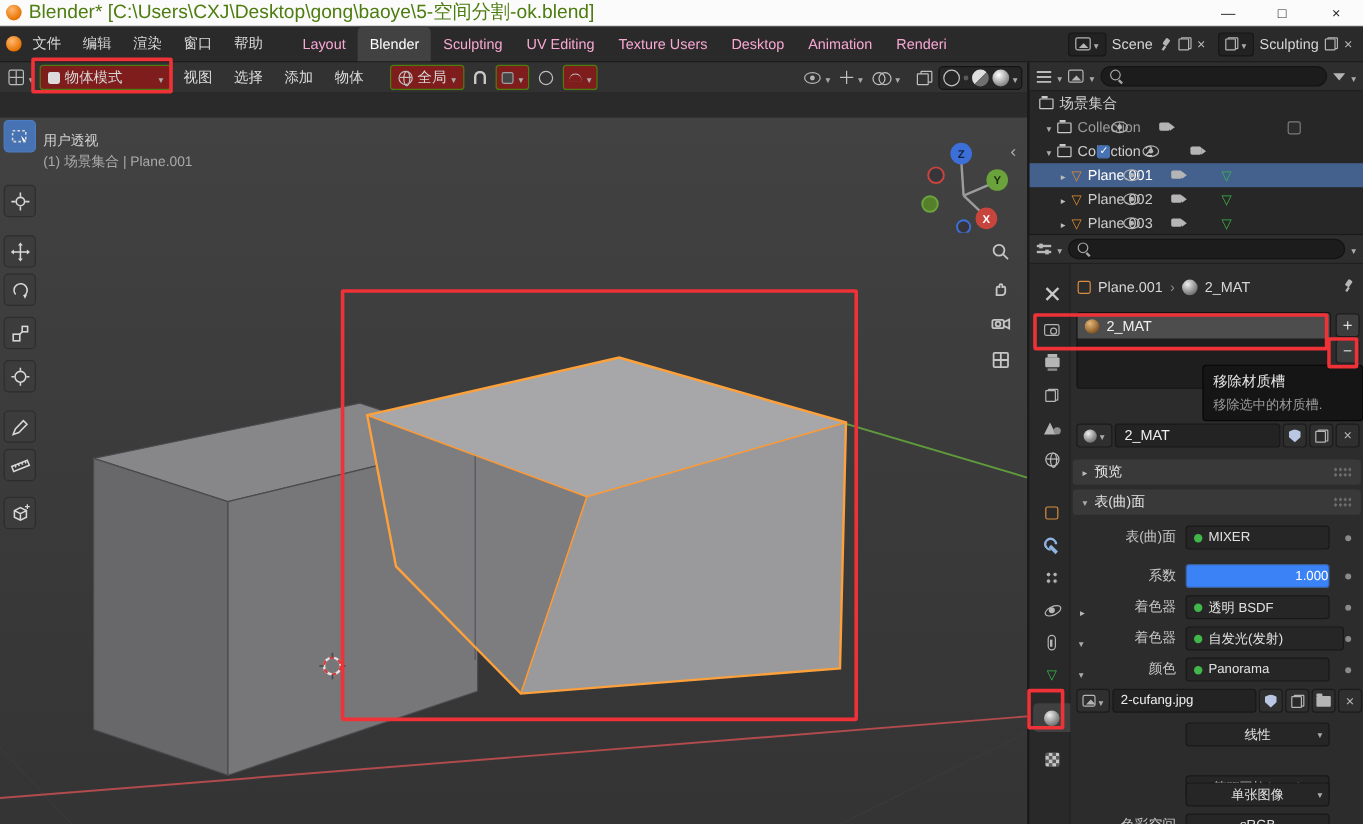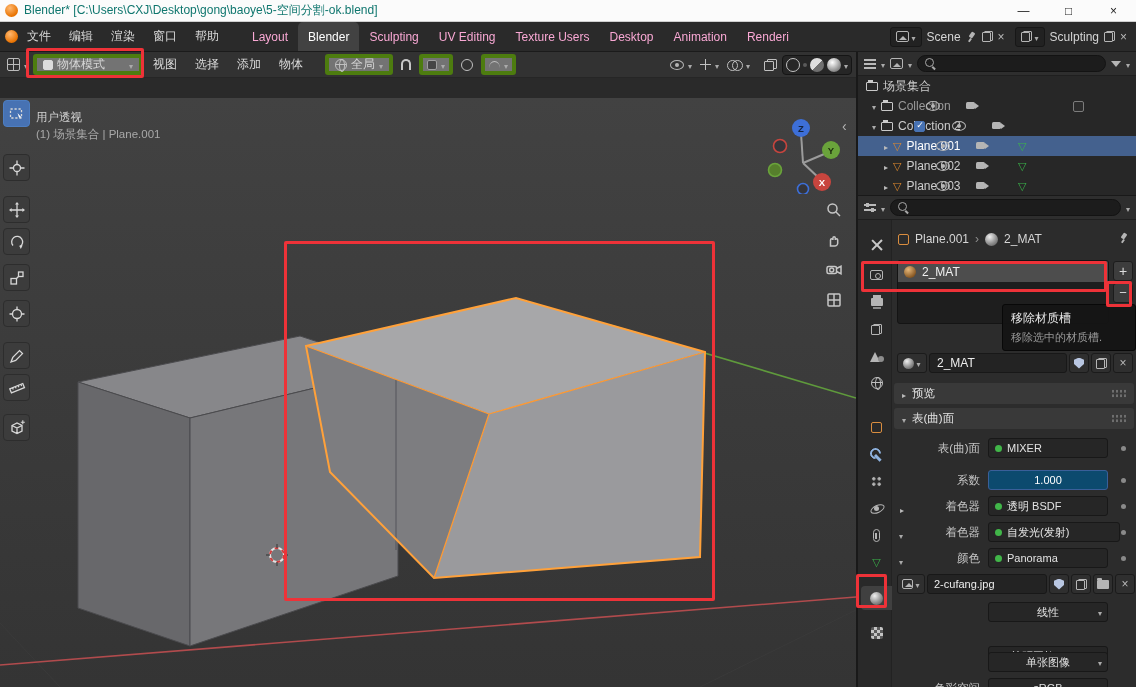--- a/index.html
+++ b/index.html
@@ -2,35 +2,35 @@
 <html><head>
 <meta charset="utf-8">
 <style>
 *{margin:0;padding:0;box-sizing:border-box}
 html,body{background:#111}
 #root{position:relative;width:1136px;height:687px;overflow:hidden;font-family:"Liberation Sans",sans-serif;font-size:12px;color:#d6d6d6;background:#2a2a2a}
 .abs{position:absolute}
 
 .titlebar{left:0;top:0;width:1136px;height:22px;background:#fbfbfb;border-bottom:1px solid #cfcfcf;display:flex;align-items:center;gap:6px;padding-left:5px}
 .blogo{width:13px;height:13px;border-radius:50%;background:radial-gradient(circle at 38% 32%,#ffb870,#e87200 70%);flex:none}
-.title-text{color:#0f766e;font-size:12px;white-space:nowrap}
+.title-text{color:#4d7c0f;font-size:16px;white-space:nowrap}
 .win-controls{margin-left:auto;display:flex;height:100%}
 .win-btn{width:45px;height:100%;display:flex;align-items:center;justify-content:center;color:#1f1f1f;font-size:12px}
 
 .topbar{left:0;top:22px;width:1136px;height:30px;background:#2a2a2a;border-bottom:1px solid #1b1b1b;display:flex;align-items:center}
 .menu-item{padding:0 9px;height:100%;display:flex;align-items:center;color:#d8d8d8}
 .ws-tabs{display:flex;height:100%;margin-left:14px}
 .ws-tab{padding:0 10px;display:flex;align-items:center;color:#f9a8d4;white-space:nowrap}
 .ws-tab.active{background:#424242;color:#fff;border-radius:5px 5px 0 0}
 .sel-group{display:flex;align-items:center;gap:5px;color:#d5d5d5;padding:0 5px;white-space:nowrap}
 .pill{display:flex;align-items:center;gap:3px;background:#222;border:1px solid #171717;border-radius:3px;height:20px;padding:0 5px}
 
 .vph{left:0;top:52px;width:856px;height:26px;background:#323232;border-bottom:1px solid #262626;display:flex;align-items:center;gap:2px;padding:0 4px}
 .vmenu{padding:0 8px;color:#dcdcdc}
-.dd{display:flex;align-items:center;gap:4px;background:#737373;border:4px solid #4d7c0f;border-radius:3px;height:21px;padding:0 6px}
+.dd{display:flex;align-items:center;gap:4px;background:#7f1d1d;border:1px solid #4d7c0f;border-radius:3px;height:21px;padding:0 6px}
 .vts{left:0;top:78px;width:856px;height:20px;background:#2b2b2b;border-bottom:1px solid #232323;display:flex;align-items:center;gap:6px;padding-left:30px}
 
 .canvas{left:0;top:98px;width:856px;height:589px;background:linear-gradient(#424242,#3a3a3a 55%,#343434);overflow:hidden}
 .ovl1{position:absolute;left:36px;top:12px;color:#d2d2d2;font-size:11.5px}
 .ovl2{position:absolute;left:36px;top:29px;color:#a9a9a9;font-size:11.5px}
 .collapse{position:absolute;left:842px;top:20px;color:#b5b5b5;font-size:14px}
 
 .tool{position:absolute;left:3px;width:27px;height:27px;background:#3c3c3c;border:1px solid #2d2d2d;border-radius:4px;display:flex;align-items:center;justify-content:center}
 .tool.active{background:#4772b3;border-color:#4d7ec2}
 .tool svg{stroke:#d8d8d8;fill:none;stroke-width:1.3}
@@ -47,21 +47,21 @@
 .ol-r1{position:absolute;right:9px}.ol-r2{position:absolute;right:30px}.ol-r3{position:absolute;right:52px}
 
 .props{left:856px;top:195px;width:280px;height:492px;background:#2c2c2c;border-left:2px solid #191919;border-top:1px solid #191919}
 .tabstrip{position:absolute;left:0;top:24px;width:34px;height:468px;background:#292929;border-right:1px solid #222}
 .ptab{position:absolute;left:3px;width:31px;height:24px;display:flex;align-items:center;justify-content:center;border-radius:4px 0 0 4px}
 .ptab.active{background:#404040}
 .pcontent{position:absolute;left:34px;top:24px;width:246px;height:468px;overflow:hidden}
 .lbl{position:absolute;width:88px;text-align:right;font-size:11.5px;color:#c5c5c5;line-height:20px}
 .w{position:absolute;background:#262626;border:1px solid #181818;border-radius:3px;height:20px;display:flex;align-items:center;font-size:11px;color:#e2e2e2}
 .w.center{justify-content:center}
-.slider{background:#0c4a6e;border-color:#3a5f99;justify-content:center;color:#fff}
+.slider{background:#3b82f6;border-color:#3a5f99;justify-content:flex-end;color:#fff}
 .gdot{width:7px;height:7px;border-radius:50%;background:#41b649;margin:0 5px 0 6px;flex:none}
 .phdr{position:absolute;left:2px;width:240px;height:21px;background:#393939;border-radius:3px;display:flex;align-items:center;gap:6px;padding:0 8px;font-size:11.5px;color:#e3e3e3}
 .dots{margin-left:auto;width:15px;height:9px;background-image:radial-gradient(#6e6e6e 1px,transparent 1.3px);background-size:4px 4.5px}
 .decdot{position:absolute;left:229px;width:5px;height:5px;border-radius:50%;background:#8a8a8a}
 .sq-btn{position:absolute;width:20px;height:20px;background:#3d3d3d;border:1px solid #1c1c1c;border-radius:3px;display:flex;align-items:center;justify-content:center}
 .mini-btn{width:20px;height:20px;background:#2f2f2f;border:1px solid #1b1b1b;border-radius:3px;display:flex;align-items:center;justify-content:center;flex:none}
 
 .ann{position:absolute;border:3px solid #ee3238;z-index:80;border-radius:2px}
 .tip{position:absolute;left:1002px;top:304px;width:134px;background:rgba(21,21,21,.96);border:1px solid #080808;border-radius:3px;padding:5px 8px;z-index:70}
 .tip .t1{font-size:12px;color:#e8e8e8}

